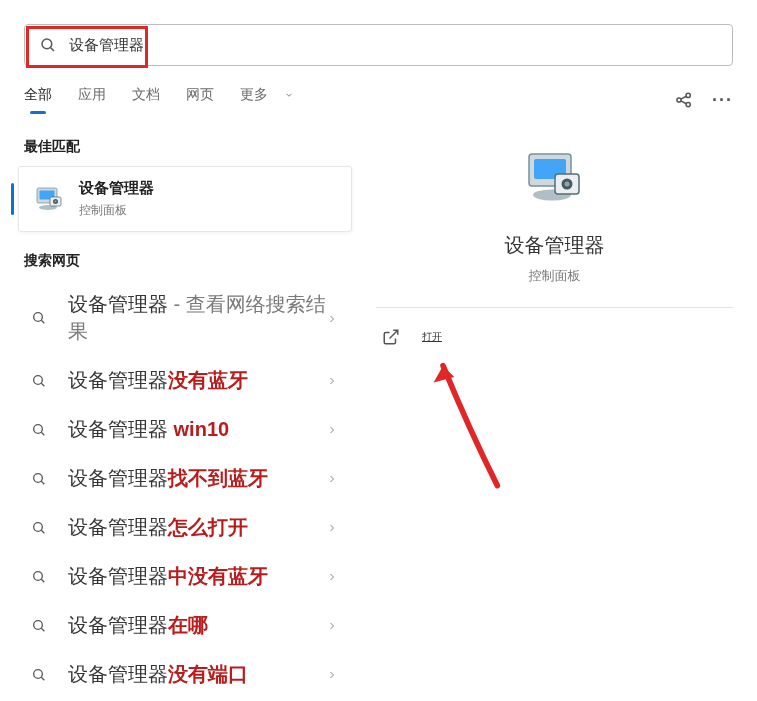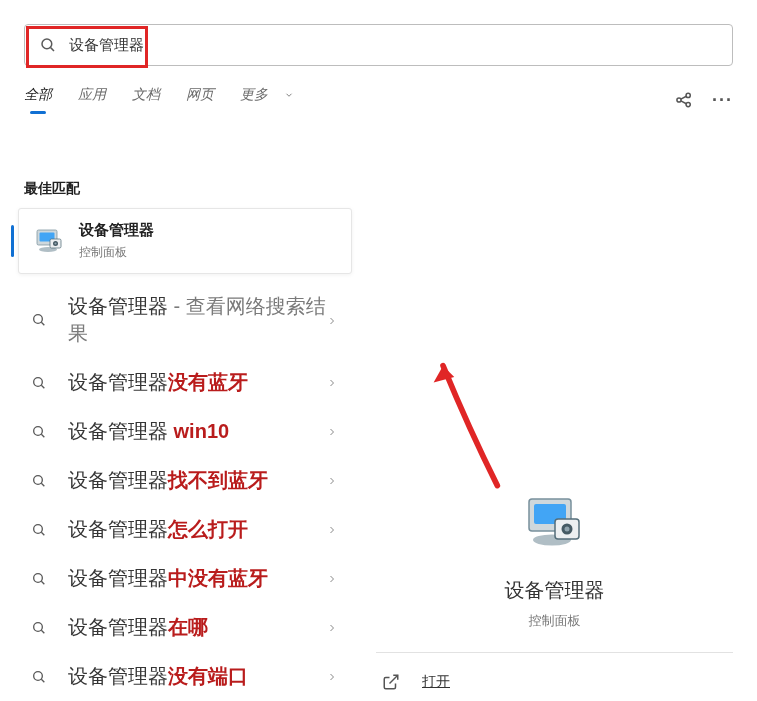--- a/index.html
+++ b/index.html
@@ -50,39 +50,38 @@
     padding: 8px 24px 0 24px;
     display: flex;
     align-items: center;
   }
   .tabs { display: flex; gap: 26px; flex: 1; }
   .tab {
     font-size: 14px;
     color: #6a6a6a;
     cursor: pointer;
     padding-bottom: 10px;
-    font-style: italic;
   }
   .tab.active { color: #222; position: relative; }
   .tab.active::after {
     content: '';
     position: absolute;
     left: 50%;
     bottom: 0;
     transform: translateX(-50%);
     width: 16px;
     height: 3px;
     background: #1070d3;
     border-radius: 2px;
   }
   .tab.more { display: flex; align-items: center; gap: 16px; }
   .top-right-icons { display: flex; gap: 18px; align-items: center; color: #555; }
   .top-right-icons .ri-icon { width: 20px; height: 20px; cursor: pointer; }
   .more-menu-icon { font-size: 18px; font-weight: bold; letter-spacing: 1px; cursor: pointer; }
-  .body-row { display: flex; flex: 1; overflow: hidden; align-items: flex-end; }
+  .body-row { display: flex; flex: 1; overflow: hidden; }
   .left-pane {
     width: 362px;
     display: flex;
     flex-direction: column;
     padding: 12px 0 0 0;
   }
   .section-header {
     font-size: 14px;
     font-weight: 600;
     color: #222;
@@ -159,21 +158,21 @@
     margin: 22px 0 10px 0;
   }
   .action-row {
     display: flex;
     align-items: center;
     padding: 10px 6px;
     cursor: pointer;
     position: relative;
   }
   .action-row .icon { width: 18px; height: 18px; color: #555; }
-  .action-row .label { margin-left: 22px; font-size: 14px; color: #333; text-decoration: underline; }
+  .action-row .label { margin-left: 22px; font-size: 10px; color: #333; text-decoration: underline; }
   .arrow-annotation {
     position: absolute;
     left: 418px;
     top: 345px;
     pointer-events: none;
     z-index: 25;
   }
   .arrow-annotation svg { width: 140px; height: 150px; }
 </style>
 </head>
@@ -236,20 +235,21 @@
             <circle cx="45" cy="37" r="5" fill="#455a64"></circle>
             <circle cx="45" cy="37" r="2.2" fill="#90a4ae"></circle>
           </svg>
         </span>
         <div class="titles">
           <div class="title">设备管理器</div>
           <div class="subtitle">控制面板</div>
         </div>
       </div>
 
+      <div class="section-header">搜索网页</div>
 
       <div id="web-list">
           <div class="web-item">
             <span class="icon">
               <svg viewBox="0 0 24 24" fill="none" stroke="currentColor" stroke-width="2">
                 <circle cx="10.5" cy="10.5" r="6.5"></circle>
                 <line x1="20" y1="20" x2="15.5" y2="15.5"></line>
               </svg>
             </span>
             <span class="label"><span class="prefix">设备管理器</span><span class="bold"></span><span class="suffix"> - 查看网络搜索结果</span></span>

